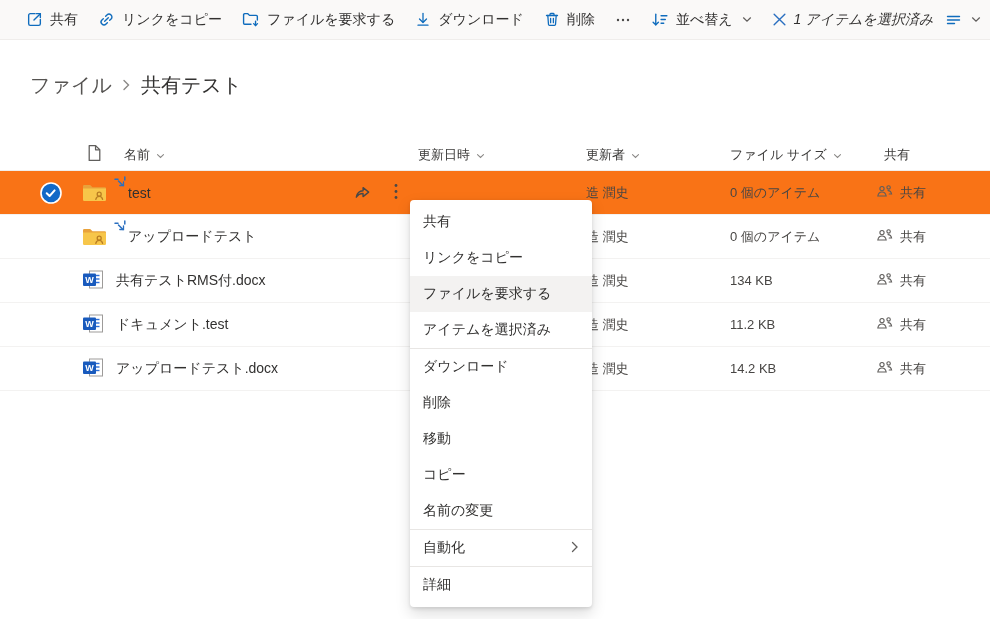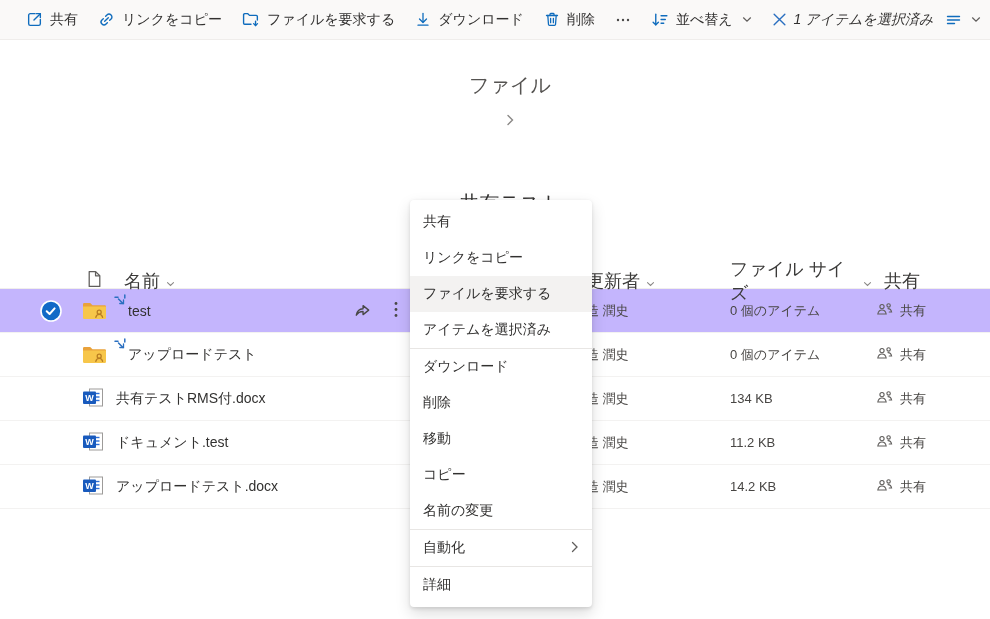--- a/index.html
+++ b/index.html
@@ -10,33 +10,33 @@
   .cmdbar { height:40px; background:#faf9f8; border-bottom:1px solid #efedeb;
     display:flex; align-items:center; padding:0 8px 0 16px; }
   .cmd { display:flex; align-items:center; gap:7px; padding:0 10px; height:40px;
     font-size:14px; cursor:pointer; white-space:nowrap; }
   .cmd svg { display:block; }
   .cmd-right { margin-left:auto; display:flex; align-items:flex-end; }
   .chev { margin-left:2px; }
 
   
   .breadcrumb { margin:32px 0 0 30px; display:flex; align-items:center; gap:10px;
-    font-size:20px;flex-direction:column; }
+    font-size:20px; }
   .crumb-parent { color:#555351; }
-  .crumb-current { color:#323130;margin-top:48px; }
+  .crumb-current { color:#323130; }
 
   
   .grid { display:grid; grid-template-columns:30px 42px 44px 1fr 168px 144px 150px 118px;
     align-items:center; }
-  .listhead { margin-top:40px; height:32px; font-size:18px; color:#3b3a39;
+  .listhead { margin-top:40px; height:32px; font-size:13px; color:#3b3a39;
     border-bottom:1px solid #f0eeec; }
   .hcell { display:flex; align-items:center; gap:6px; cursor:pointer; }
   .hcell.pad { padding-left:8px; }
   .row { height:44px; border-bottom:1px solid #f3f2f1; font-size:13px; color:#484644; }
-  .row.selected { background:#c4b5fd; }
+  .row.selected { background:#f97316; }
   .cell-icon { display:flex; justify-content:center; }
   .namecell { display:flex; align-items:center; font-size:14px; color:#323130;
     padding-right:12px; position:relative; }
   .sparkle { position:relative; top:-9px; left:-2px; width:12px; }
   .rowactions { margin-left:auto; display:flex; align-items:center; gap:22px; }
   .sharecell { display:flex; align-items:center; gap:7px; padding-left:4px; }
   .cellpad { padding-left:8px; }
   .checkwrap { display:flex; justify-content:center; }
 
   

